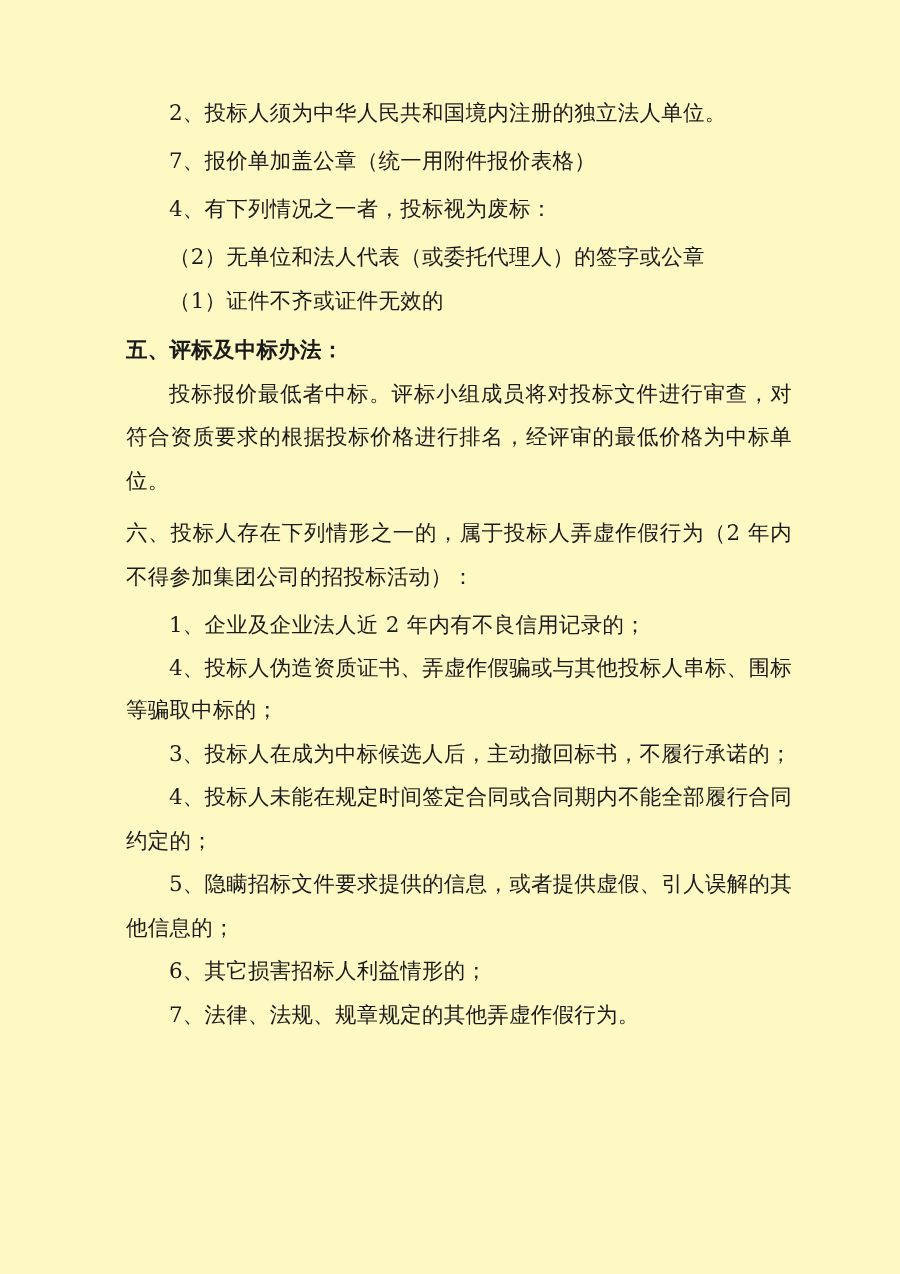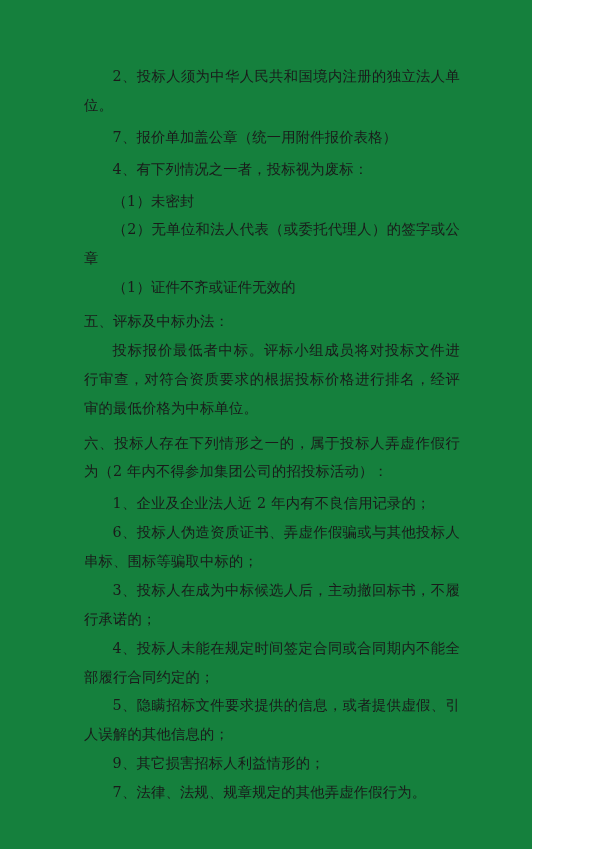--- a/index.html
+++ b/index.html
@@ -9,41 +9,41 @@
   }
   body {
     width: 600px;
     height: 849px;
     font-family: "DejaVu Serif", serif;
     color: #1a1a1a;
     overflow: hidden;
   }
   .page {
     position: relative;
-    width: 532px;
+    width: 600px;
     height: 849px;
     box-sizing: border-box;
     padding: 62px 72px 40px 84px;
-    background: #15803d;
+    background: #fef9c3;
   }
   .doc-body {
     font-size: 14.3px;
     line-height: 2.02;
     letter-spacing: 0.2px;
     text-align: justify;
   }
   p {
     margin: 0;
     padding: 0;
   }
   .indent1 {
     text-indent: 2em;
   }
   .heading {
-    font-weight: normal;
+    font-weight: bold;
     text-indent: 0;
     margin-top: 2px;
   }
   .heading-block {
     font-weight: normal;
     text-indent: 0;
   }
   .gap-sm {
     height: 3px;
   }
@@ -56,34 +56,33 @@
 
 <div class="page">
   <div class="doc-body">
 
     <p class="indent1">2、投标人须为中华人民共和国境内注册的独立法人单位。</p>
     <div class="gap-sm"></div>
     <p class="indent1">7、报价单加盖公章（统一用附件报价表格）</p>
     <div class="gap-sm"></div>
     <p class="indent1">4、有下列情况之一者，投标视为废标：</p>
     <div class="gap-sm"></div>
-    <p class="indent1">（1）未密封</p>
     <p class="indent1">（2）无单位和法人代表（或委托代理人）的签字或公章</p>
     <p class="indent1">（1）证件不齐或证件无效的</p>
 
     <div class="gap-sm"></div>
     <p class="heading">五、评标及中标办法：</p>
     <p class="indent1">投标报价最低者中标。评标小组成员将对投标文件进行审查，对符合资质要求的根据投标价格进行排名，经评审的最低价格为中标单位。</p>
 
     <div class="gap-md"></div>
     <p class="heading-block">六、投标人存在下列情形之一的，属于投标人弄虚作假行为（2 年内不得参加集团公司的招投标活动）：</p>
     <div class="gap-sm"></div>
 
     <p class="indent1">1、企业及企业法人近 2 年内有不良信用记录的；</p>
-    <p class="indent1">6、投标人伪造资质证书、弄虚作假骗或与其他投标人串标、围标等骗取中标的；</p>
+    <p class="indent1">4、投标人伪造资质证书、弄虚作假骗或与其他投标人串标、围标等骗取中标的；</p>
     <p class="indent1">3、投标人在成为中标候选人后，主动撤回标书，不履行承诺的；</p>
     <p class="indent1">4、投标人未能在规定时间签定合同或合同期内不能全部履行合同约定的；</p>
     <p class="indent1">5、隐瞒招标文件要求提供的信息，或者提供虚假、引人误解的其他信息的；</p>
-    <p class="indent1">9、其它损害招标人利益情形的；</p>
+    <p class="indent1">6、其它损害招标人利益情形的；</p>
     <p class="indent1">7、法律、法规、规章规定的其他弄虚作假行为。</p>
 
   </div>
 </div>
 
 </body></html>

